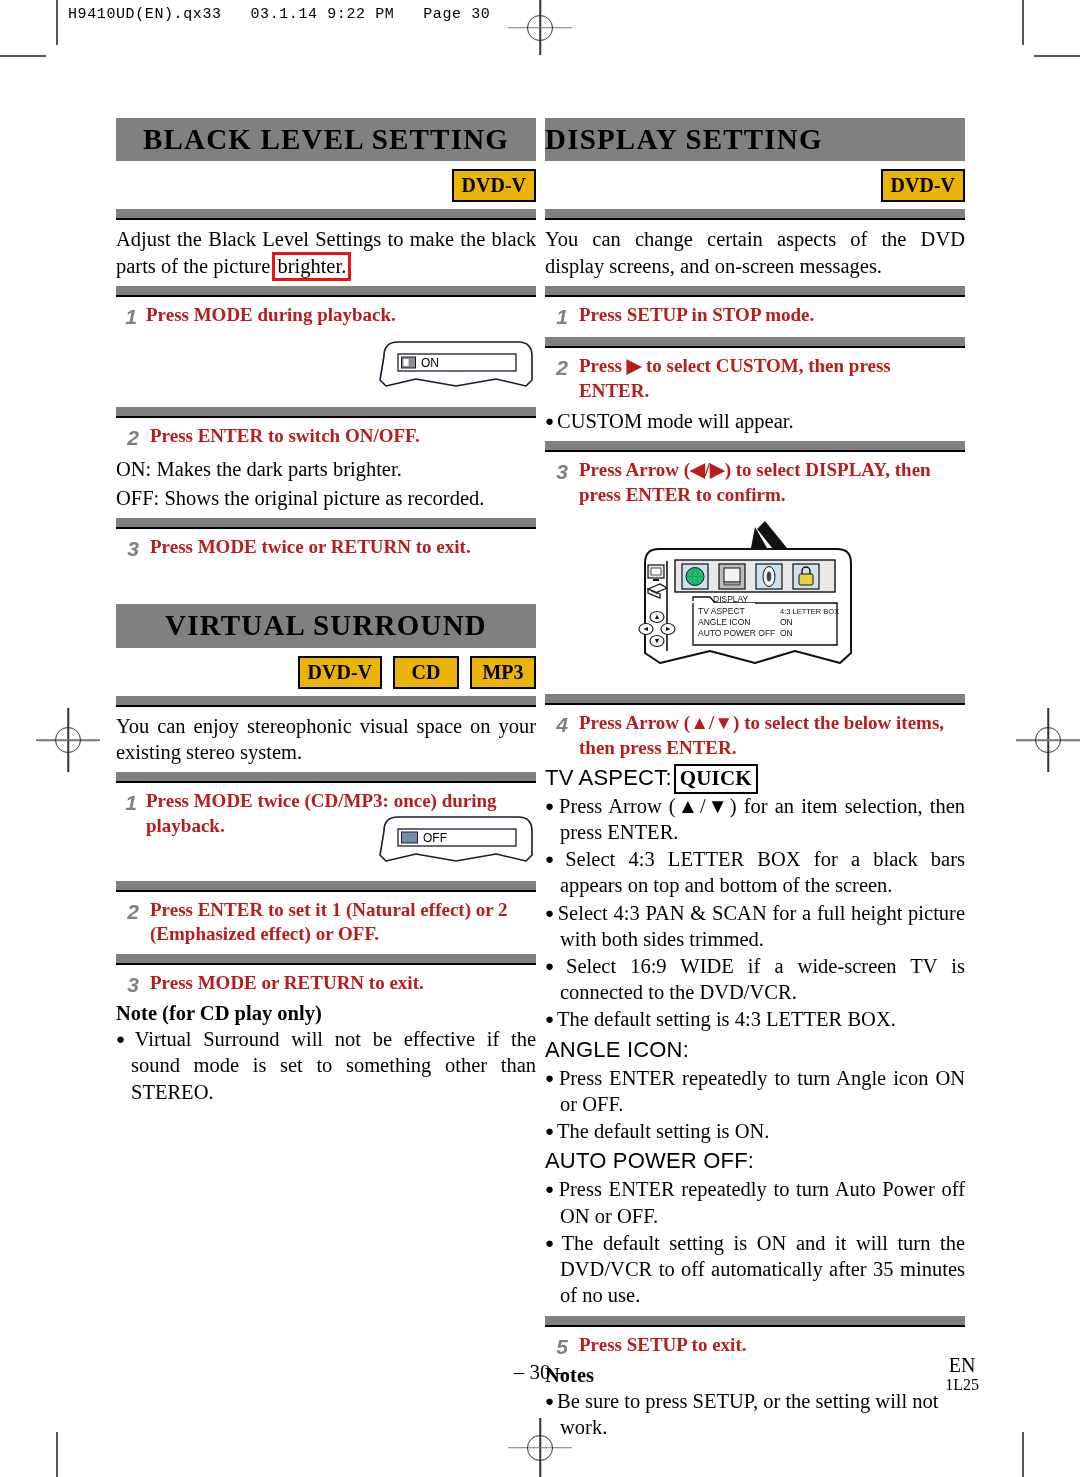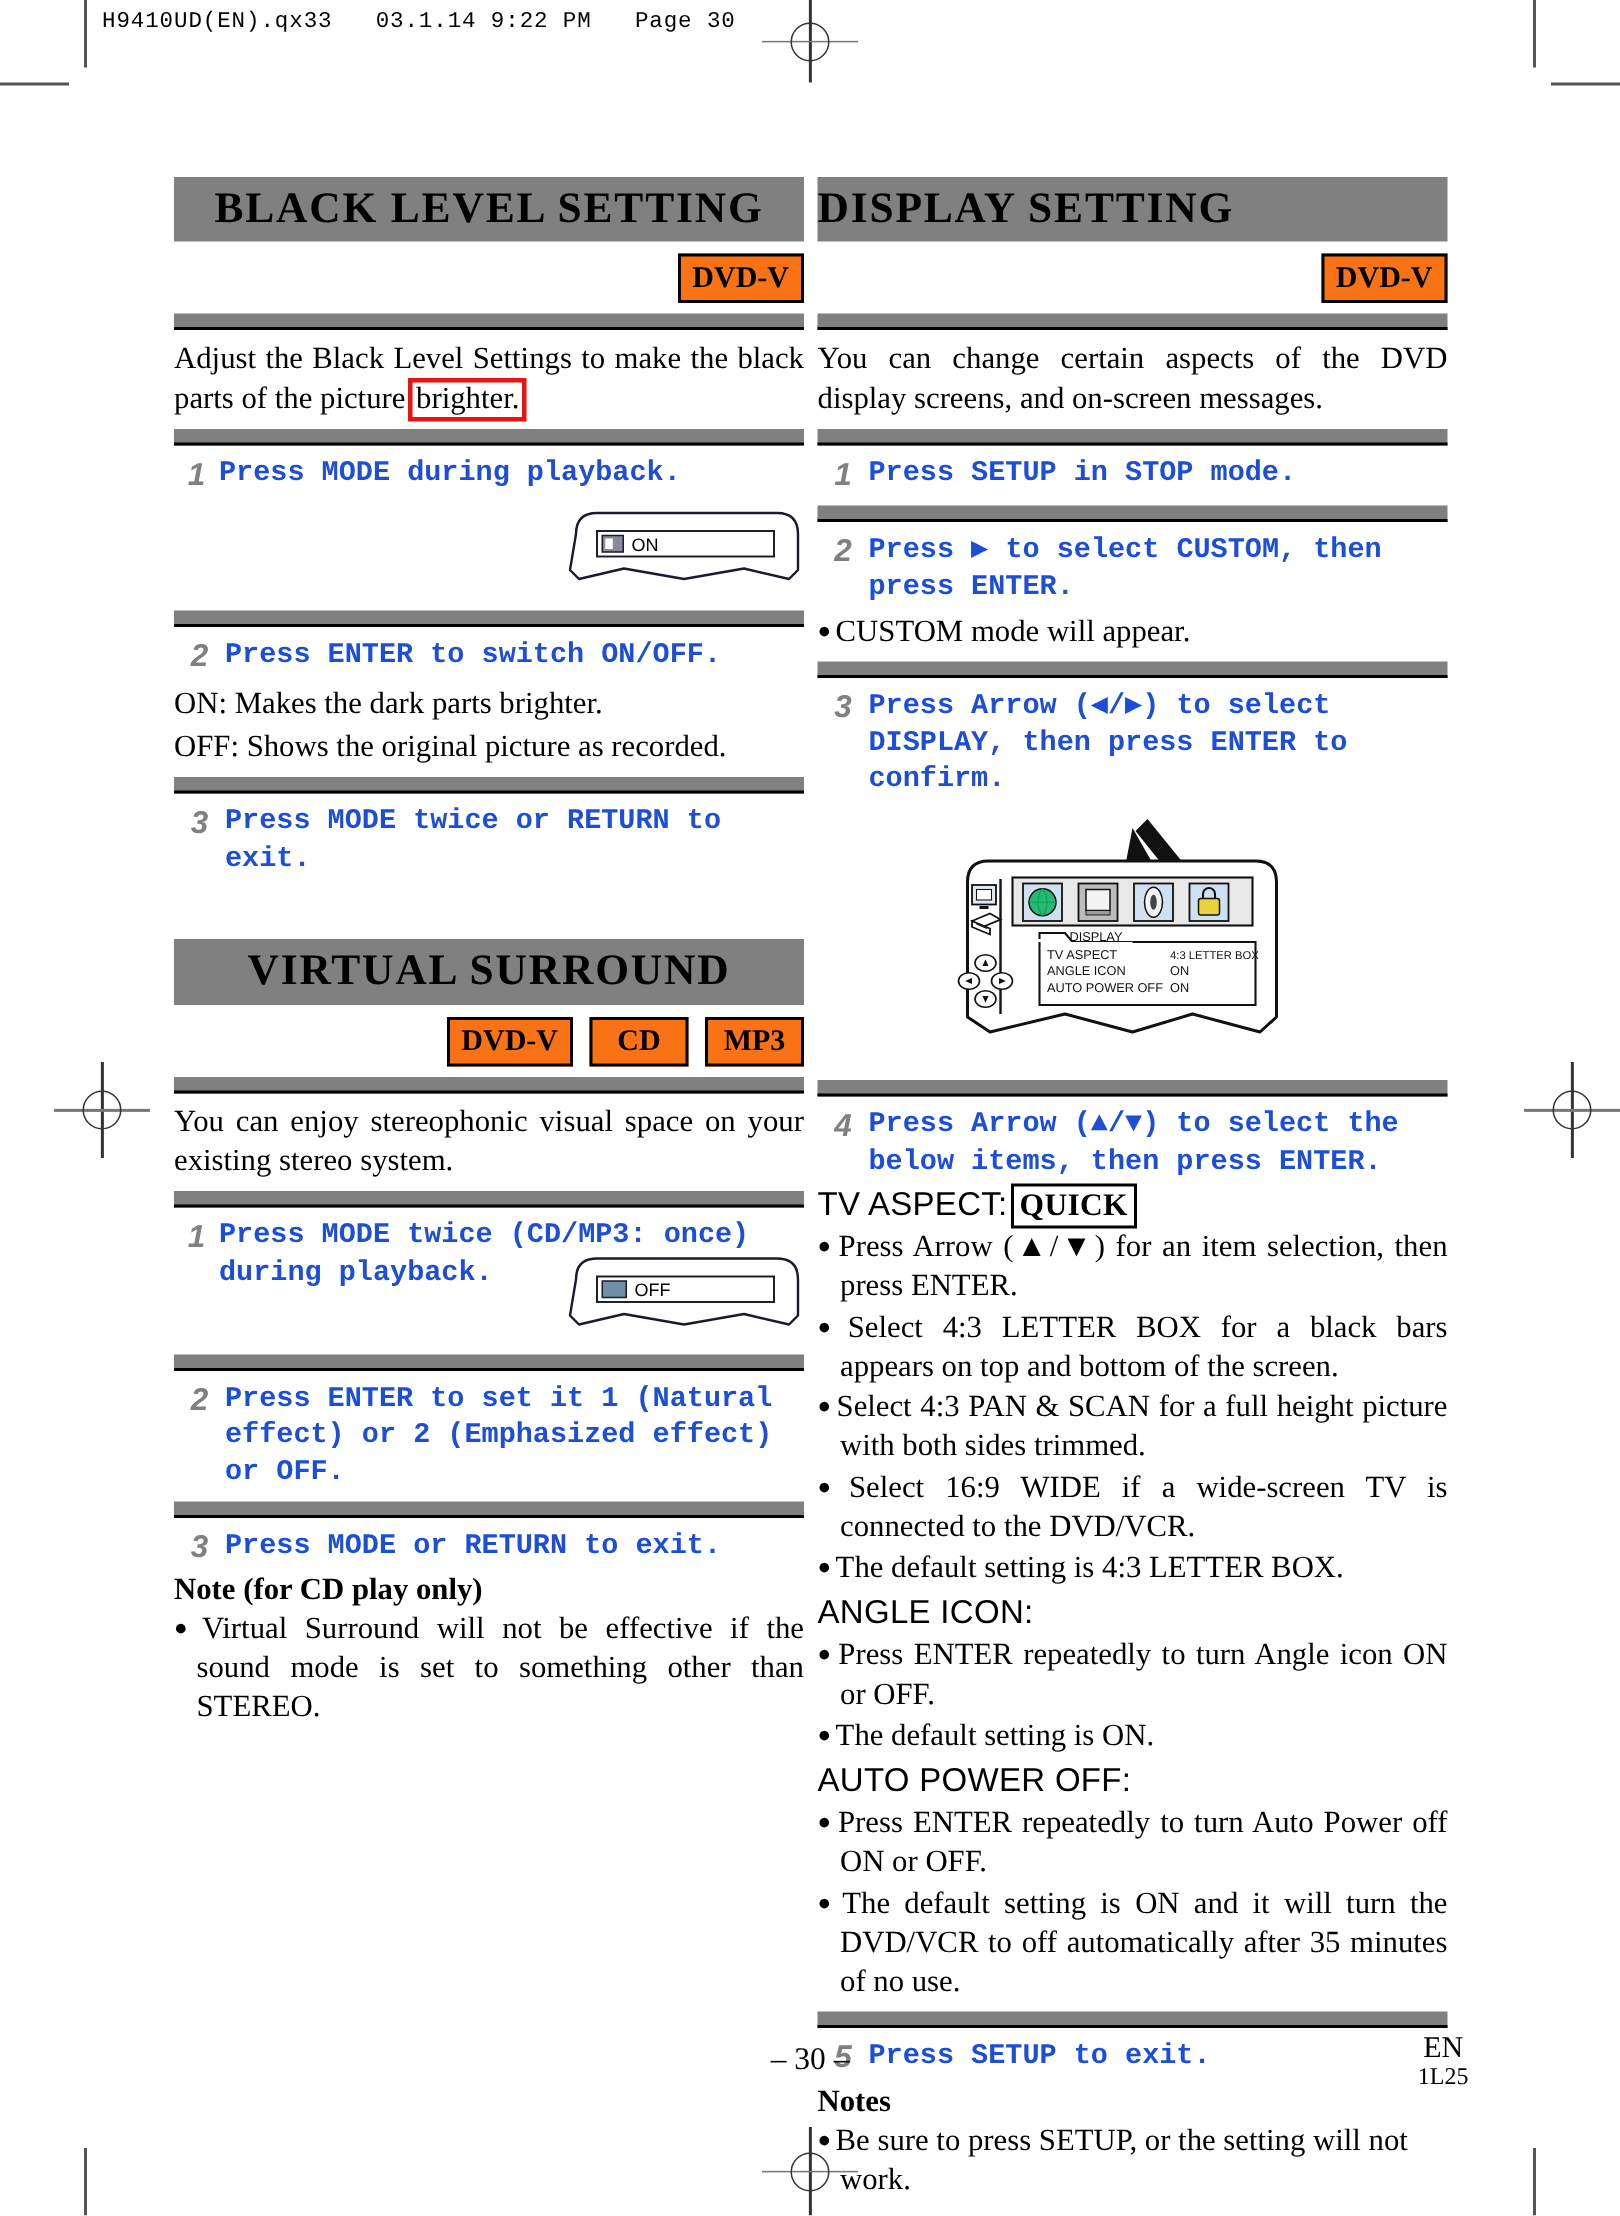--- a/index.html
+++ b/index.html
@@ -72,21 +72,21 @@
   }
   .badge {
     border: 2px solid #000;
     font-family: "Liberation Serif", serif;
     font-weight: bold;
     font-size: 20px;
     line-height: 1;
     padding: 4px 8px 5px 8px;
     text-align: center;
     min-width: 46px;
-    background: #f97316;
+    background: #eab308;
   }
 
   
   .sep {
     margin: 7px 0 6px 0;
     height: 9px;
     background: #808080;
     border-bottom: 2px solid #000;
     box-sizing: content-box;
   }
@@ -131,24 +131,24 @@
     font-weight: bold;
     font-style: italic;
     font-size: 21px;
     color: #808080;
     width: 30px;
     flex: 0 0 30px;
     text-align: center;
     line-height: 1.3;
   }
   .step .txt {
-    font-family: Liberation Mono, monospace;
+    font-family: Liberation Serif, serif;
     font-weight: bold;
     font-size: 19px;
-    color: #1d4ed8;
+    color: #b91c1c;
     line-height: 1.3;
     flex: 1;
   }
   .step.indent-more .num { width: 34px; flex: 0 0 34px; }
 
   .sub-head {
     font-family: "Liberation Sans", sans-serif;
     font-size: 22px;
     color: #000;
     margin: 4px 0 2px 0;

